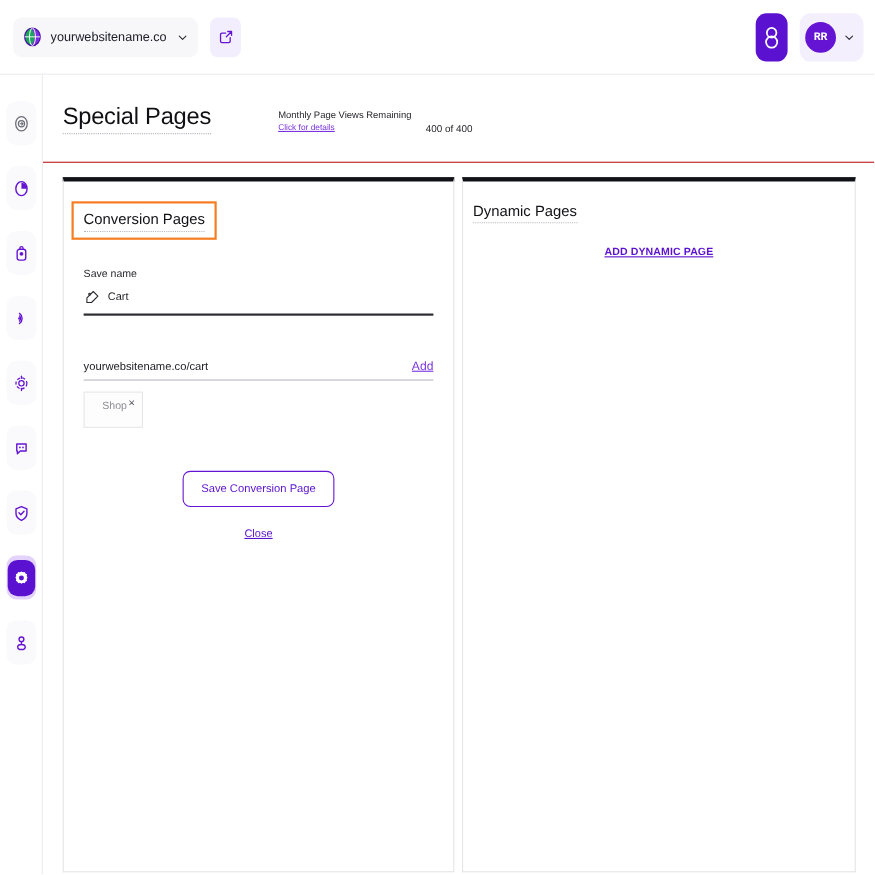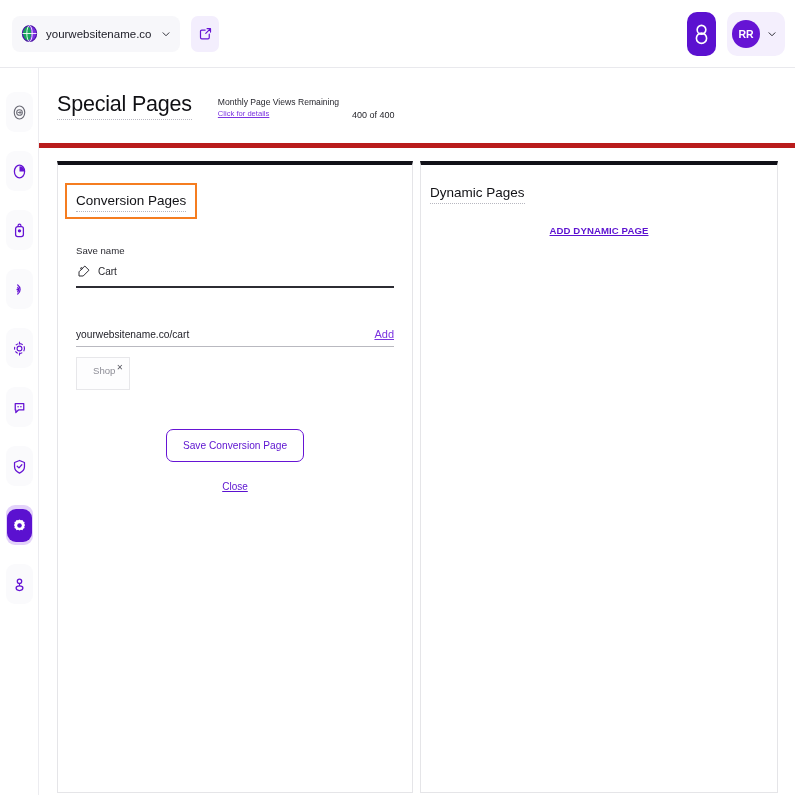--- a/index.html
+++ b/index.html
@@ -43,21 +43,21 @@
     width:29px; height:44px; background:#5b11d0; border-radius:10px;
     display:flex; align-items:center; justify-content:center; cursor:pointer;
   }
   .avatar-wrap {
     margin-left:11px; height:44px; background:#f4effd; border-radius:10px;
     display:flex; align-items:center; padding:0 7px 0 5px; cursor:pointer;
   }
   .avatar {
     width:28px; height:28px; border-radius:50%; background:#6614d4;
     color:#fff; font-size:10.5px; font-weight:bold;
-    display:flex; align-items:center; justify-content:center;
+    display:flex; align-items:center; justify-content:center;font-family:Liberation Mono, monospace;
   }
   .avatar-chev { width:12px; height:12px; margin-left:6px; }
 
   
   .sidebar {
     position:absolute; left:0; top:68px; width:39px; height:727px;
     background:#ffffff; border-right:1px solid #ececf0;
     display:flex; flex-direction:column; align-items:center;
     padding-top:24px;
   }
@@ -73,22 +73,22 @@
     display:flex; align-items:center; justify-content:center;
   }
   .nav-ic { width:17px; height:17px; display:block; }
 
   
   .main {
     position:absolute; left:39px; top:68px;
     width:756px; height:727px; background:#fff; overflow:hidden;
   }
   .page-head {
-    height:80px; border-bottom:5px solid #b91c1c;
-    display:flex; align-items:center; padding-left:18px;
+    height:80px; border-bottom:1px solid #b91c1c;
+    display:flex; align-items:center; padding-left:18px;gap:35px;
   }
   .page-title {
     font-size:21.5px; color:#101014; letter-spacing:-.2px;
     border-bottom:1px dotted #b9b9c2; padding-bottom:2px;
   }
   .quota { margin-left:26px; display:flex; align-items:flex-end; padding-top:4px; }
   .quota-left { display:flex; flex-direction:column; }
   .quota-label { font-size:8.6px; color:#27272e; line-height:12px; }
   .quota-link {
     font-size:7.6px; color:#7b34e0; text-decoration:underline;

